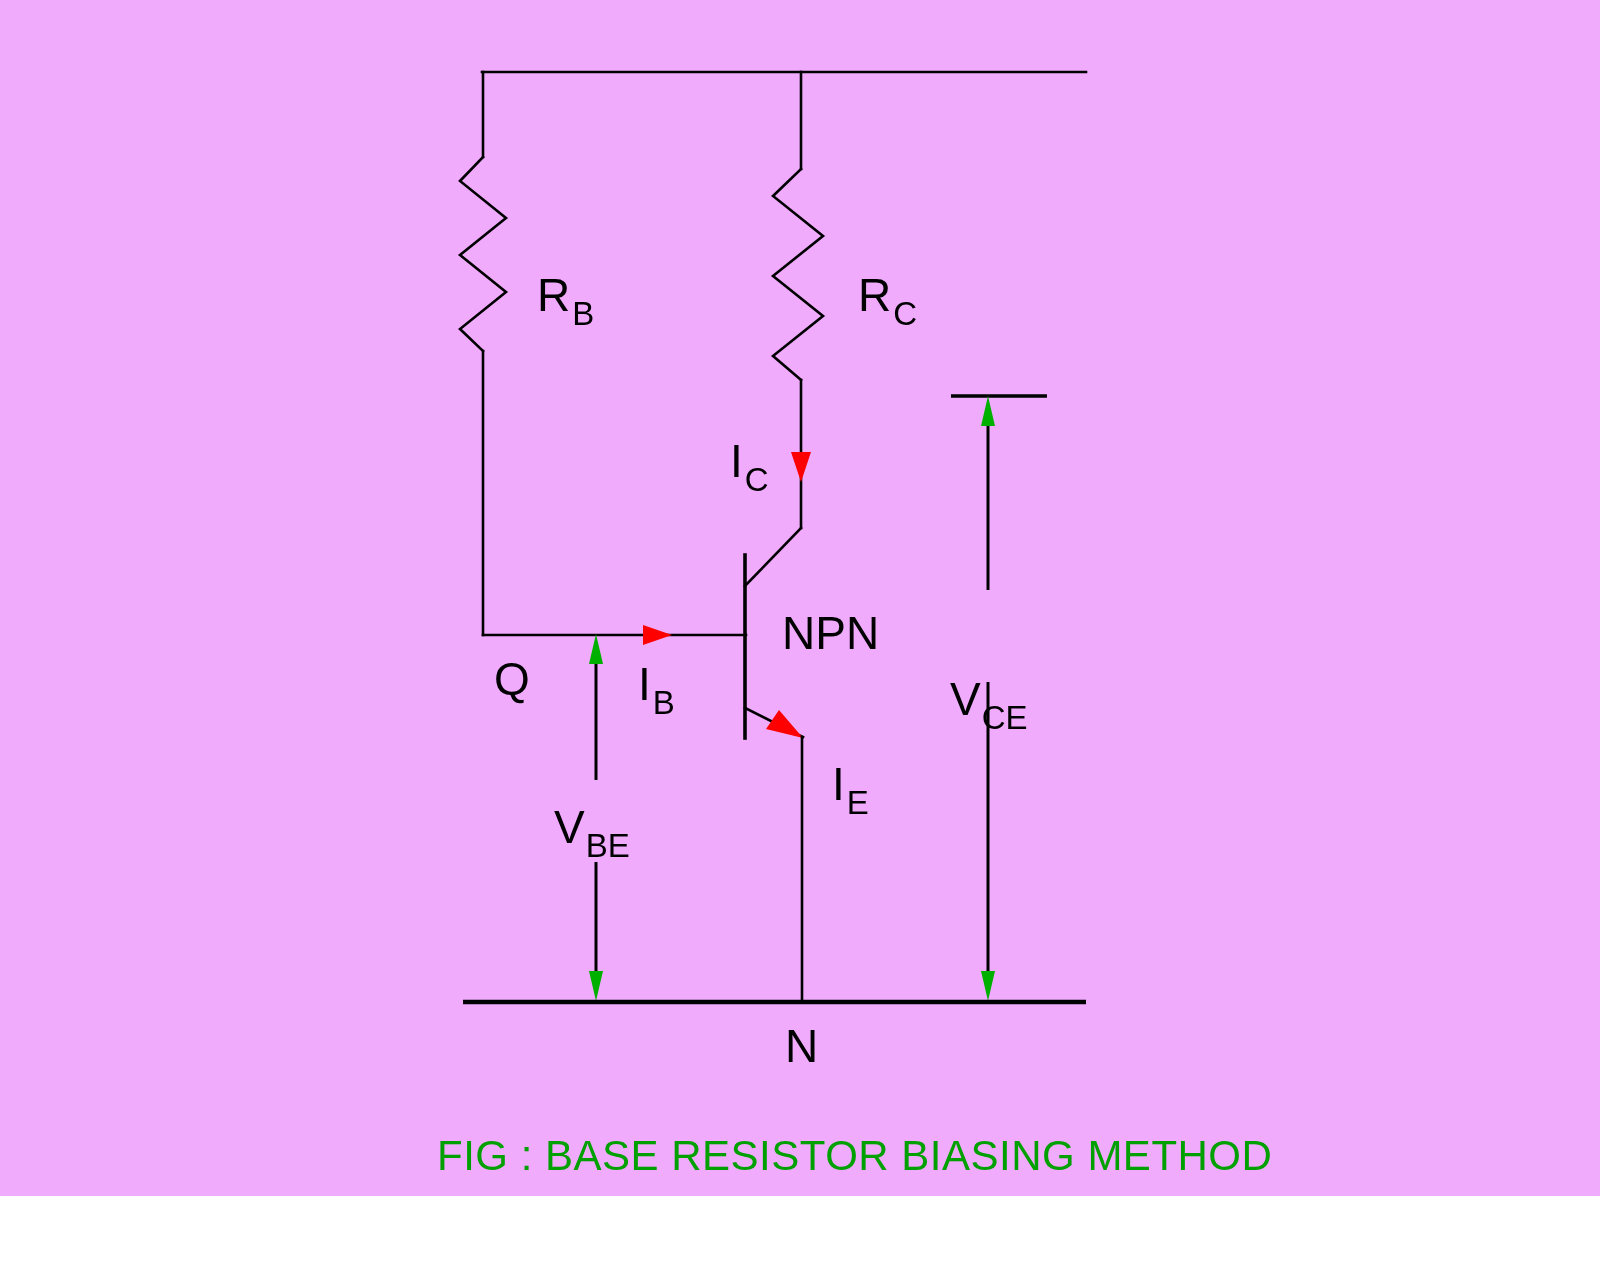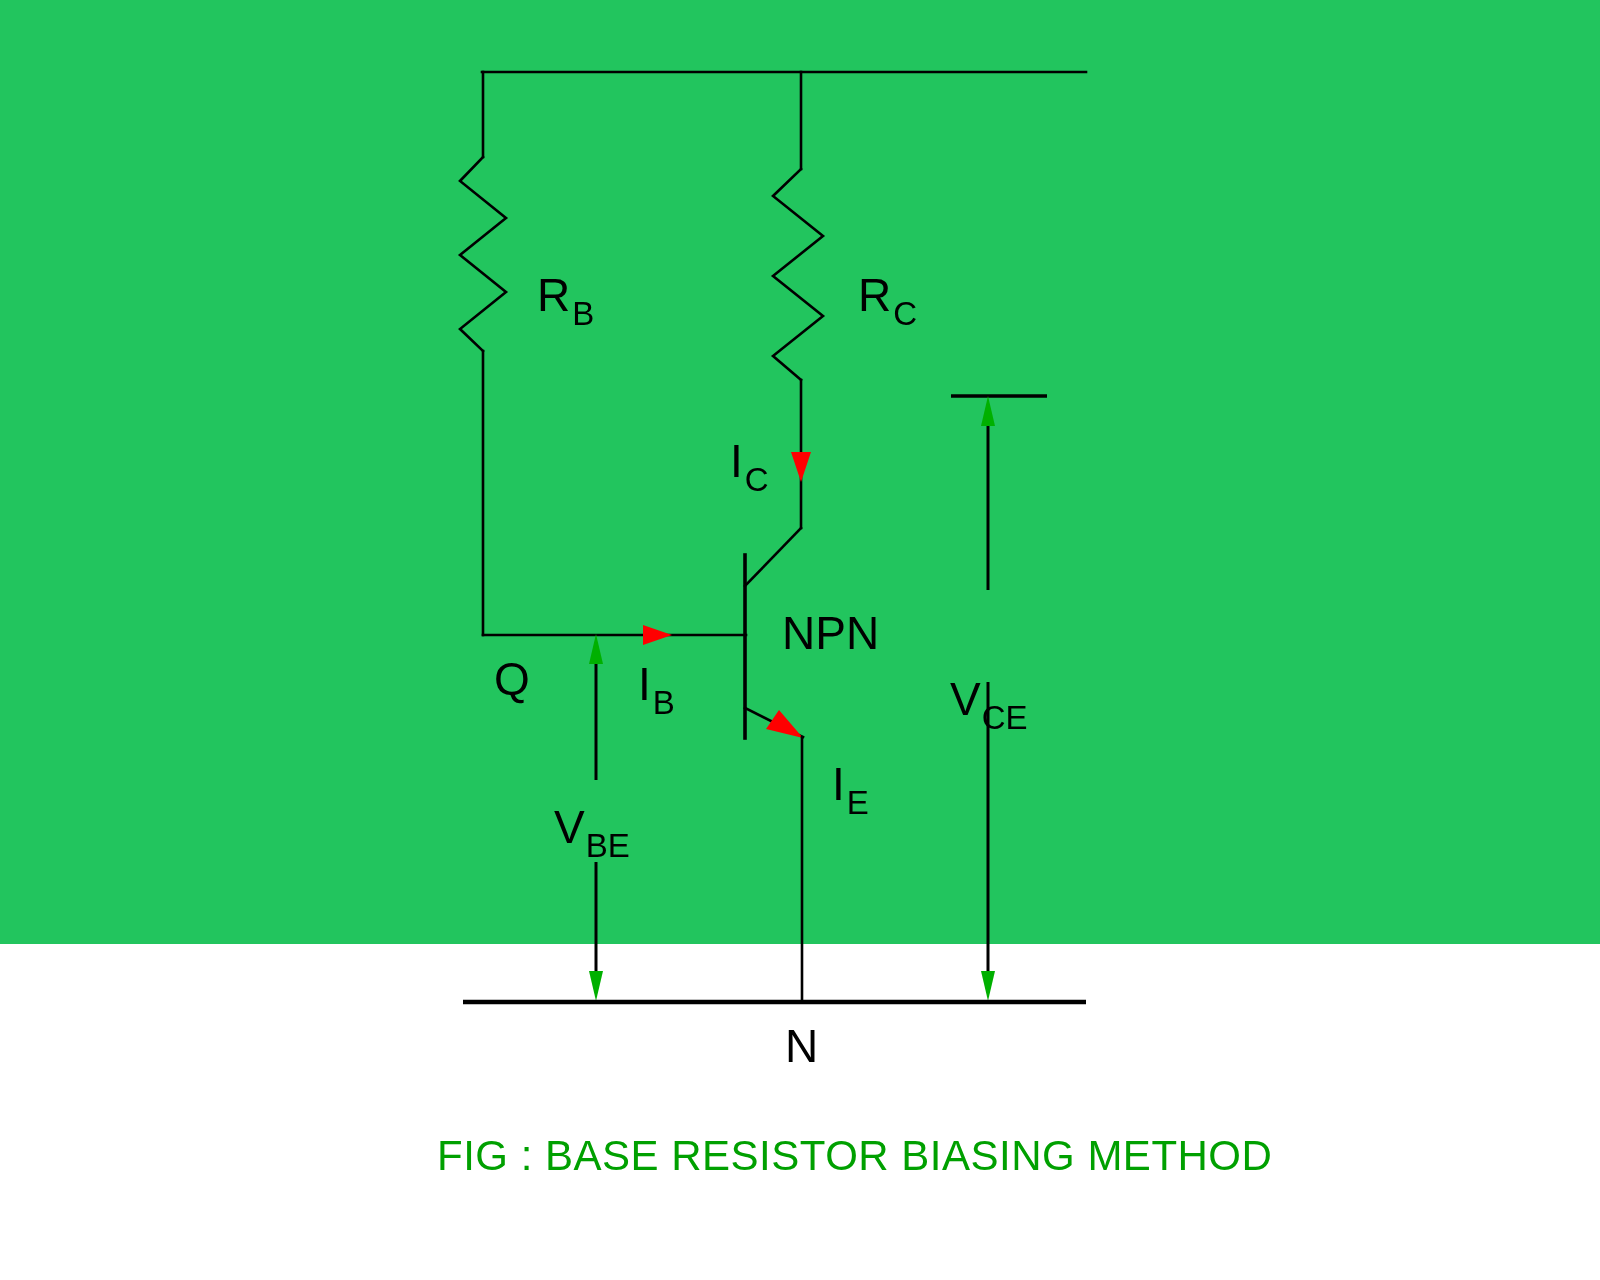--- a/index.html
+++ b/index.html
@@ -9,22 +9,22 @@
   }
   body {
     width: 1600px;
     height: 1280px;
     font-family: "Liberation Sans", sans-serif;
     overflow: hidden;
   }
   #canvas-root {
     position: relative;
     width: 1600px;
-    height: 944px;
-    background: #22c55e;
+    height: 1196px;
+    background: #f0abfc;
   }
   svg#circuit {
     position: absolute;
     left: 0;
     top: 0;
     width: 1600px;
     height: 1280px;
   }
   .lbl {
     fill: #000000;

